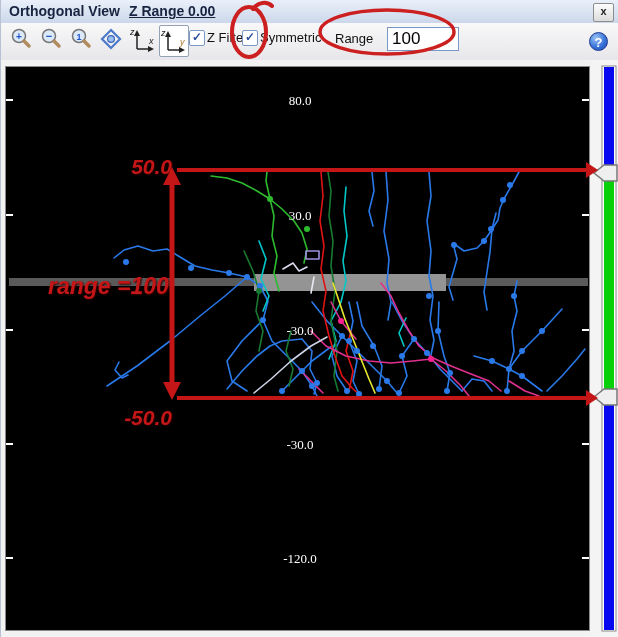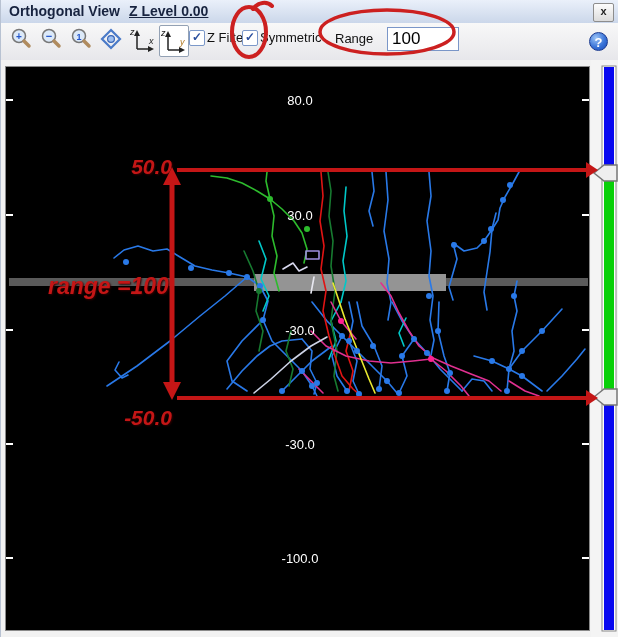--- a/index.html
+++ b/index.html
@@ -31,37 +31,37 @@
   .helpbtn{position:absolute;left:588px;top:9px;width:19px;height:19px;border-radius:50%;
     background:radial-gradient(circle at 35% 30%,#9cc4f6,#3a74d8 55%,#1a4ab8);
     color:#fff;font-weight:bold;font-size:13px;text-align:center;line-height:19px;
     border:1px solid #1a3a90;box-sizing:border-box;}
   
   .content{position:absolute;left:0;top:60px;width:618px;height:577px;background:#f2f2f2;}
   .canvas{position:absolute;left:4px;top:6px;width:585px;height:565px;background:#000;
     border:1px solid #8a8a8a;box-sizing:border-box;}
   .canvas svg{position:absolute;left:0;top:0;}
   .tick-label{position:absolute;left:262px;width:64px;text-align:center;
-    font-size:13px;color:#ffffff;font-family:Liberation Sans, sans-serif;}
+    font-size:13px;color:#ffffff;font-family:Liberation Serif, serif;}
   .ann-text{position:absolute;color:#c41616;font-weight:bold;font-style:italic;
     text-shadow:1px 1px 2px #300;}
   .ann-top{left:94px;top:88px;width:72px;text-align:right;font-size:21px;}
   .ann-bottom{left:86px;top:339px;width:80px;text-align:right;font-size:21px;}
   .ann-range{left:42px;top:206px;font-size:23px;}
   .slider-strip{position:absolute;left:590px;top:0px;width:28px;height:577px;background:#f4f4f4;}
   .overlay{position:absolute;left:0;top:0;pointer-events:none;}
 </style>
 </head>
 <body>
 
 <div class="window">
 
   <div class="titlebar">
     <span class="title-main">Orthogonal View</span>
-    <span class="title-z">Z Level 0.00</span>
+    <span class="title-z">Z Range 0.00</span>
     <div class="close-btn">x</div>
   </div>
 
   <div class="toolbar">
     <div class="tbtn" style="left:8px">
       <svg width="24" height="24">
         <circle cx="10" cy="9" r="6.5" fill="#dce9f8" stroke="#777" stroke-width="1.5"></circle>
         <line x1="15" y1="14" x2="20" y2="19" stroke="#b08b5e" stroke-width="3.5" stroke-linecap="round"></line>
         <text x="10" y="12.5" font-size="10" font-weight="bold" fill="#2255cc" text-anchor="middle">+</text>
       </svg>
@@ -223,21 +223,21 @@
           <circle cx="430" cy="359" r="3" fill="#ff2090"></circle>
           <circle cx="340" cy="321" r="3" fill="#ff2090"></circle>
         </svg>
       <div class="ann-text ann-top">50.0</div>
       <div class="ann-text ann-bottom">-50.0</div>
       <div class="ann-text ann-range">range =100</div>
     <div class="tick-label" style="top: 26px;">80.0</div>
         <div class="tick-label" style="top: 141px;">30.0</div>
         <div class="tick-label" style="top: 256px;">-30.0</div>
         <div class="tick-label" style="top: 370px;">-30.0</div>
-        <div class="tick-label" style="top: 484px;">-100.0</div>
+        <div class="tick-label" style="top: 484px;">-120.0</div>
       </div>
     <div class="slider-strip">
       <svg id="slider-svg" width="28" height="577" viewBox="590 60 28 577">
           <rect x="601" y="66" width="14" height="565" fill="#fdfdfd" stroke="#888"></rect>
           <rect x="603" y="67" width="10" height="98" fill="#0808f0"></rect>
           <rect x="603" y="181" width="10" height="208" fill="#08d008"></rect>
           <rect x="603" y="405" width="10" height="225" fill="#0808f0"></rect>
           <polygon points="593,173 603,165 616,165 616,181 603,181" fill="#efefef" stroke="#777" stroke-width="1.5"></polygon>
           <polygon points="593,397 603,389 616,389 616,405 603,405" fill="#efefef" stroke="#777" stroke-width="1.5"></polygon>
         </svg>

